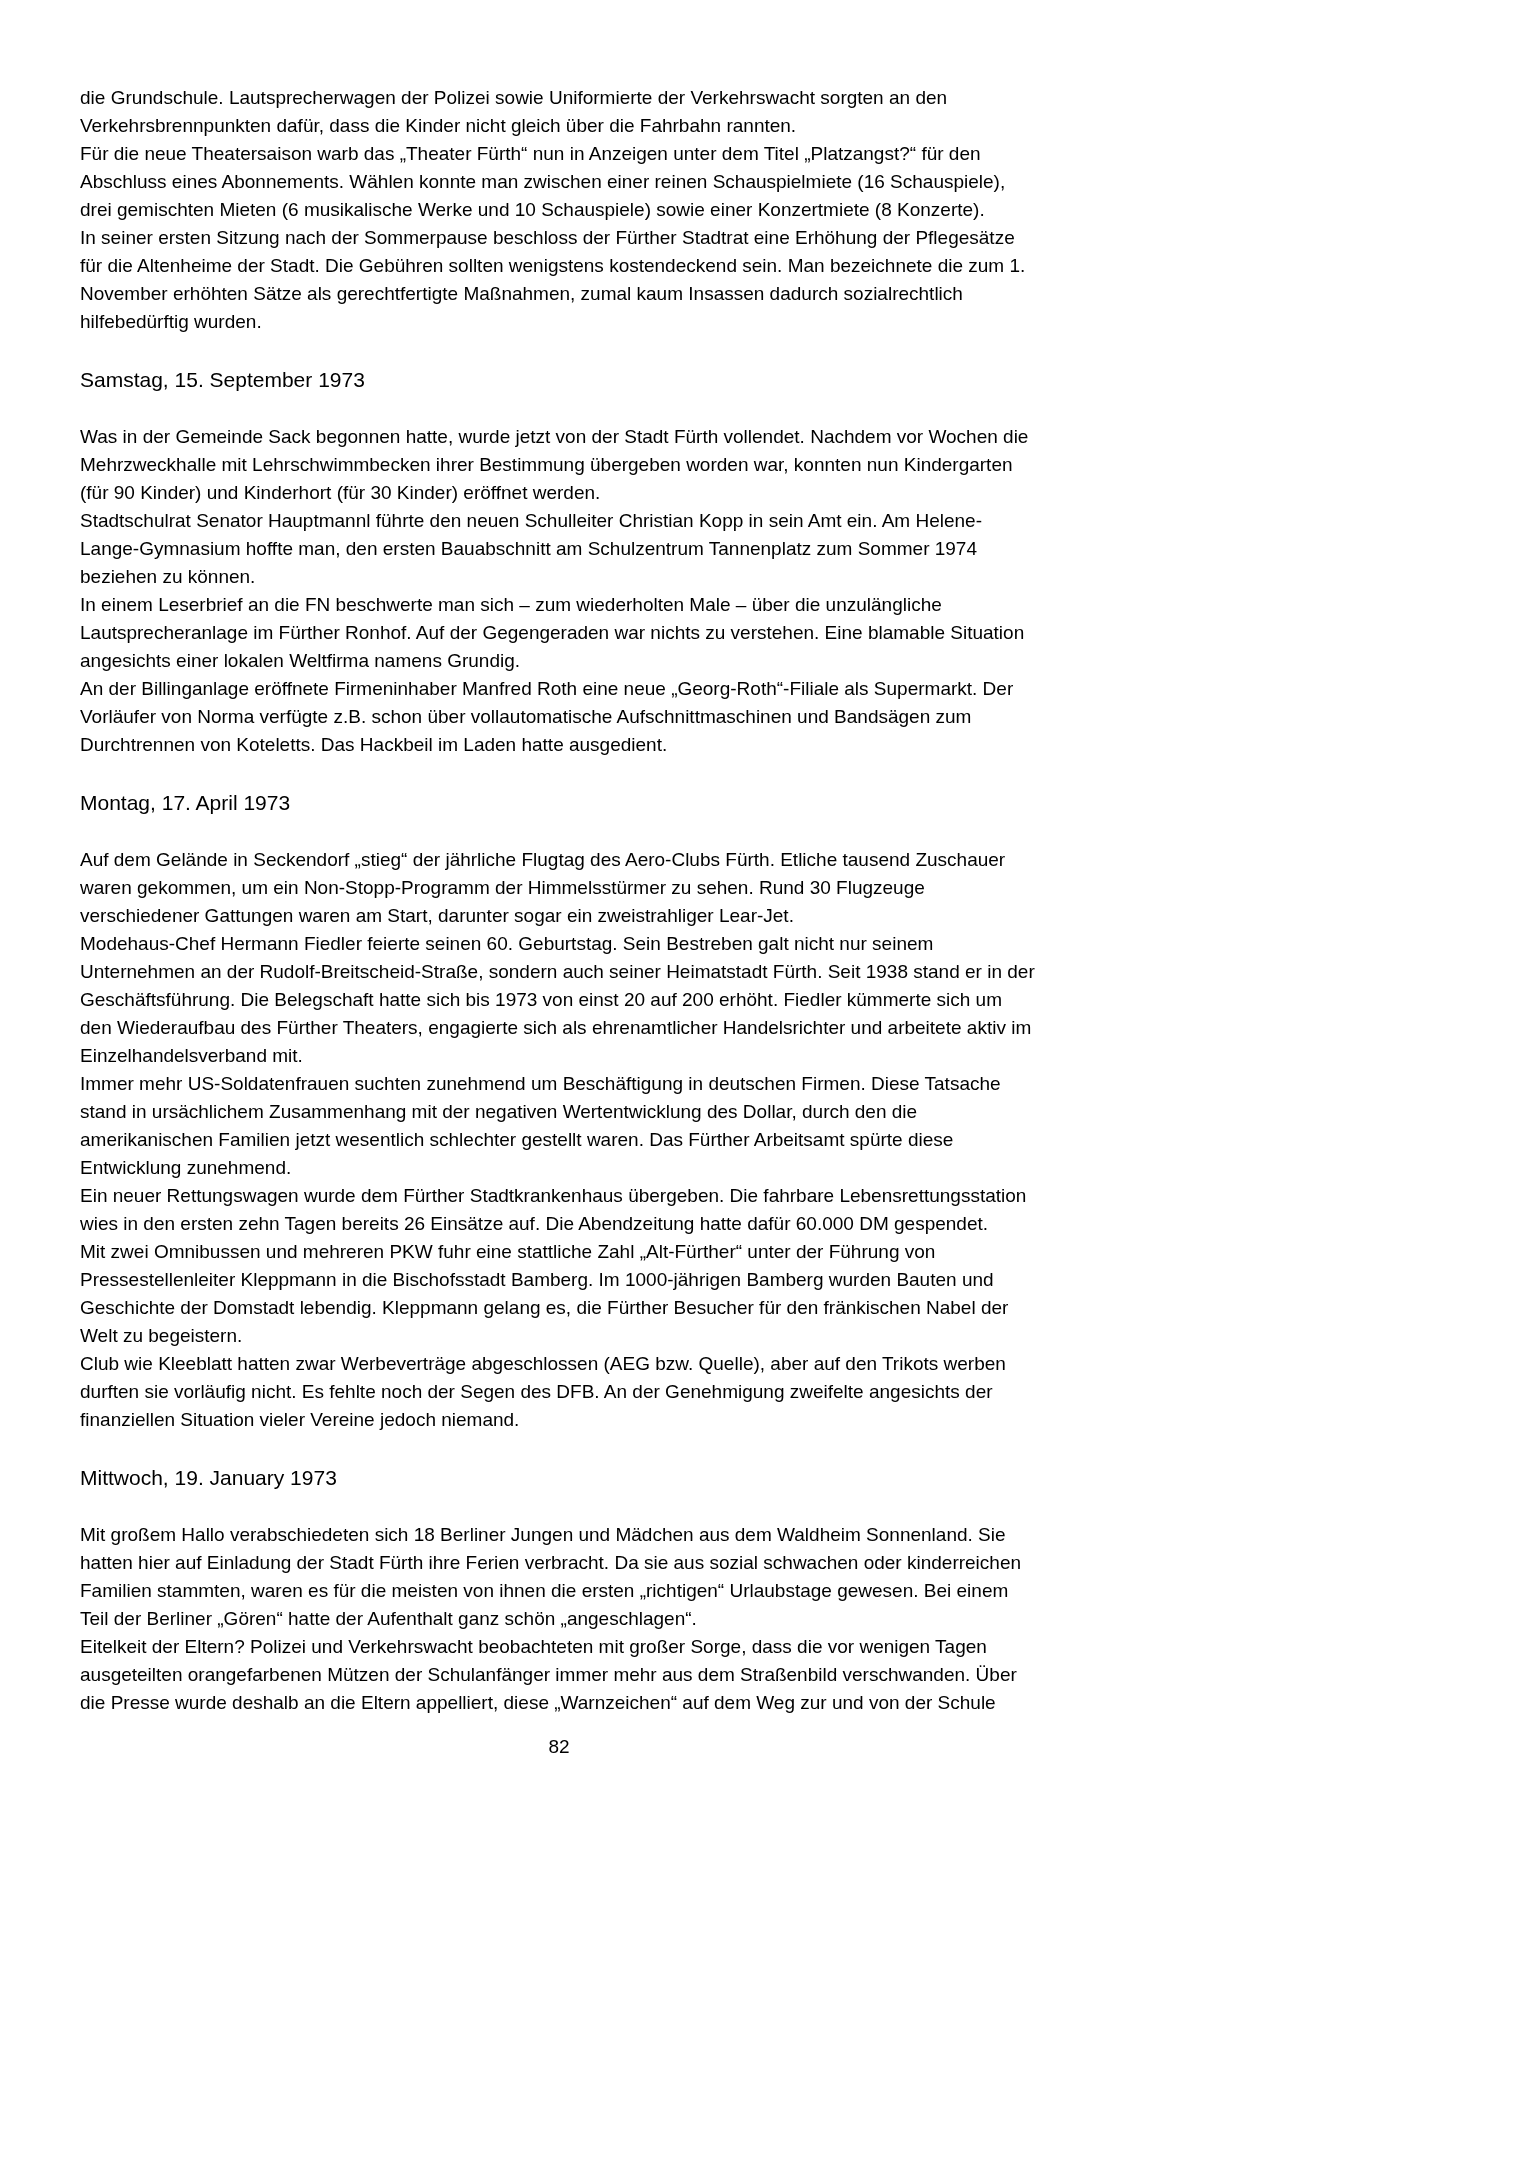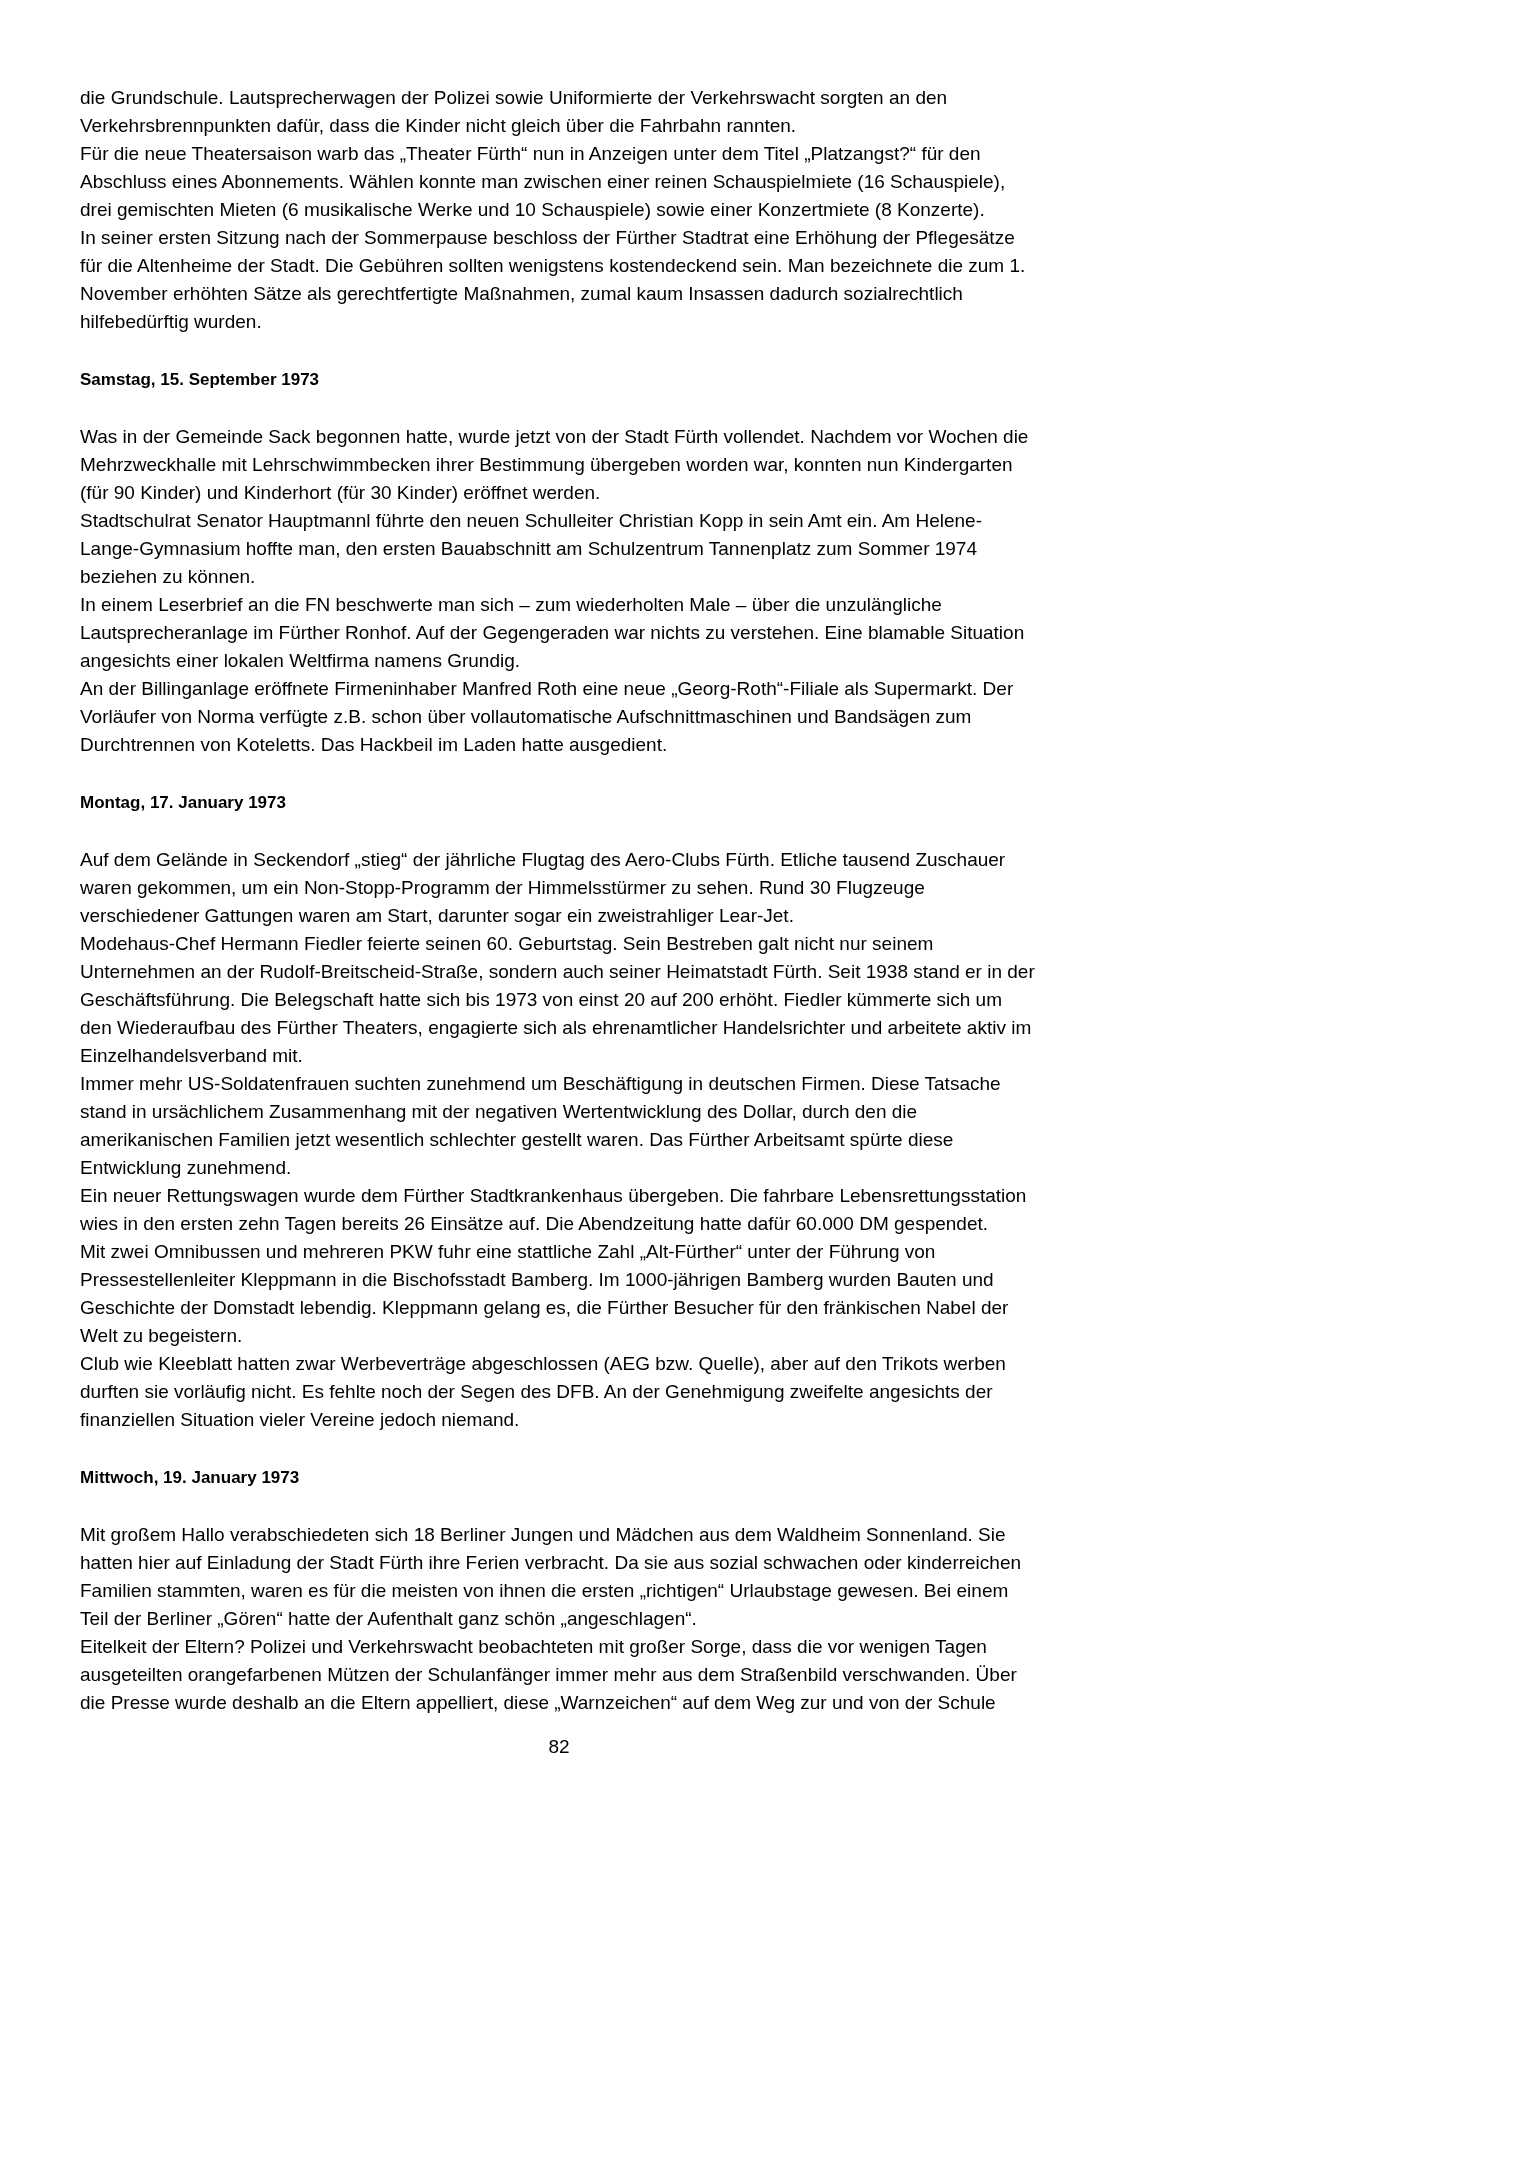--- a/index.html
+++ b/index.html
@@ -23,23 +23,23 @@
   .content {
     width: 958px;
   }
   .para {
     font-size: 19px;
     line-height: 28px;
     text-align: left;
     margin: 0;
   }
   .heading {
-    font-size: 17px;
+    font-size: 21px;
     line-height: 28px;
-    font-weight: bold;
+    font-weight: normal;
     margin: 30px 0 29px 0;
   }
   .page-number {
     width: 958px;
     text-align: center;
     font-size: 19px;
     line-height: 28px;
     margin-top: 16px;
   }
 </style>
@@ -49,21 +49,21 @@
 <div class="page">
   <div class="content" id="content">
       <p class="para">die Grundschule. Lautsprecherwagen der Polizei sowie Uniformierte der Verkehrswacht sorgten an den Verkehrsbrennpunkten dafür, dass die Kinder nicht gleich über die Fahrbahn rannten.</p>
       <p class="para">Für die neue Theatersaison warb das „Theater Fürth“ nun in Anzeigen unter dem Titel „Platzangst?“ für den Abschluss eines Abonnements. Wählen konnte man zwischen einer reinen Schauspielmiete (16 Schauspiele), drei gemischten Mieten (6 musikalische Werke und 10 Schauspiele) sowie einer Konzertmiete (8 Konzerte).</p>
       <p class="para">In seiner ersten Sitzung nach der Sommerpause beschloss der Fürther Stadtrat eine Erhöhung der Pflegesätze für die Altenheime der Stadt. Die Gebühren sollten wenigstens kostendeckend sein. Man bezeichnete die zum 1. November erhöhten Sätze als gerechtfertigte Maßnahmen, zumal kaum Insassen dadurch sozialrechtlich hilfebedürftig wurden.</p>
       <h2 class="heading">Samstag, 15. September 1973</h2>
       <p class="para">Was in der Gemeinde Sack begonnen hatte, wurde jetzt von der Stadt Fürth vollendet. Nachdem vor Wochen die Mehrzweckhalle mit Lehrschwimmbecken ihrer Bestimmung übergeben worden war, konnten nun Kindergarten (für 90 Kinder) und Kinderhort (für 30 Kinder) eröffnet werden.</p>
       <p class="para">Stadtschulrat Senator Hauptmannl führte den neuen Schulleiter Christian Kopp in sein Amt ein. Am Helene-Lange-Gymnasium hoffte man, den ersten Bauabschnitt am Schulzentrum Tannenplatz zum Sommer 1974 beziehen zu können.</p>
       <p class="para">In einem Leserbrief an die FN beschwerte man sich – zum wiederholten Male – über die unzulängliche Lautsprecheranlage im Fürther Ronhof. Auf der Gegengeraden war nichts zu verstehen. Eine blamable Situation angesichts einer lokalen Weltfirma namens Grundig.</p>
       <p class="para">An der Billinganlage eröffnete Firmeninhaber Manfred Roth eine neue „Georg-Roth“-Filiale als Supermarkt. Der Vorläufer von Norma verfügte z.B. schon über vollautomatische Aufschnittmaschinen und Bandsägen zum Durchtrennen von Koteletts. Das Hackbeil im Laden hatte ausgedient.</p>
-      <h2 class="heading">Montag, 17. January 1973</h2>
+      <h2 class="heading">Montag, 17. April 1973</h2>
       <p class="para">Auf dem Gelände in Seckendorf „stieg“ der jährliche Flugtag des Aero-Clubs Fürth. Etliche tausend Zuschauer waren gekommen, um ein Non-Stopp-Programm der Himmelsstürmer zu sehen. Rund 30 Flugzeuge verschiedener Gattungen waren am Start, darunter sogar ein zweistrahliger Lear-Jet.</p>
       <p class="para">Modehaus-Chef Hermann Fiedler feierte seinen 60. Geburtstag. Sein Bestreben galt nicht nur seinem Unternehmen an der Rudolf-Breitscheid-Straße, sondern auch seiner Heimatstadt Fürth. Seit 1938 stand er in der Geschäftsführung. Die Belegschaft hatte sich bis 1973 von einst 20 auf 200 erhöht. Fiedler kümmerte sich um den Wiederaufbau des Fürther Theaters, engagierte sich als ehrenamtlicher Handelsrichter und arbeitete aktiv im Einzelhandelsverband mit.</p>
       <p class="para">Immer mehr US-Soldatenfrauen suchten zunehmend um Beschäftigung in deutschen Firmen. Diese Tatsache stand in ursächlichem Zusammenhang mit der negativen Wertentwicklung des Dollar, durch den die amerikanischen Familien jetzt wesentlich schlechter gestellt waren. Das Fürther Arbeitsamt spürte diese Entwicklung zunehmend.</p>
       <p class="para">Ein neuer Rettungswagen wurde dem Fürther Stadtkrankenhaus übergeben. Die fahrbare Lebensrettungsstation wies in den ersten zehn Tagen bereits 26 Einsätze auf. Die Abendzeitung hatte dafür 60.000 DM gespendet.</p>
       <p class="para">Mit zwei Omnibussen und mehreren PKW fuhr eine stattliche Zahl „Alt-Fürther“ unter der Führung von Pressestellenleiter Kleppmann in die Bischofsstadt Bamberg. Im 1000-jährigen Bamberg wurden Bauten und Geschichte der Domstadt lebendig. Kleppmann gelang es, die Fürther Besucher für den fränkischen Nabel der Welt zu begeistern.</p>
       <p class="para">Club wie Kleeblatt hatten zwar Werbeverträge abgeschlossen (AEG bzw. Quelle), aber auf den Trikots werben durften sie vorläufig nicht. Es fehlte noch der Segen des DFB. An der Genehmigung zweifelte angesichts der finanziellen Situation vieler Vereine jedoch niemand.</p>
       <h2 class="heading">Mittwoch, 19. January 1973</h2>
       <p class="para">Mit großem Hallo verabschiedeten sich 18 Berliner Jungen und Mädchen aus dem Waldheim Sonnenland. Sie hatten hier auf Einladung der Stadt Fürth ihre Ferien verbracht. Da sie aus sozial schwachen oder kinderreichen Familien stammten, waren es für die meisten von ihnen die ersten „richtigen“ Urlaubstage gewesen. Bei einem Teil der Berliner „Gören“ hatte der Aufenthalt ganz schön „angeschlagen“.</p>
       <p class="para">Eitelkeit der Eltern? Polizei und Verkehrswacht beobachteten mit großer Sorge, dass die vor wenigen Tagen ausgeteilten orangefarbenen Mützen der Schulanfänger immer mehr aus dem Straßenbild verschwanden. Über die Presse wurde deshalb an die Eltern appelliert, diese „Warnzeichen“ auf dem Weg zur und von der Schule</p>
     </div>

